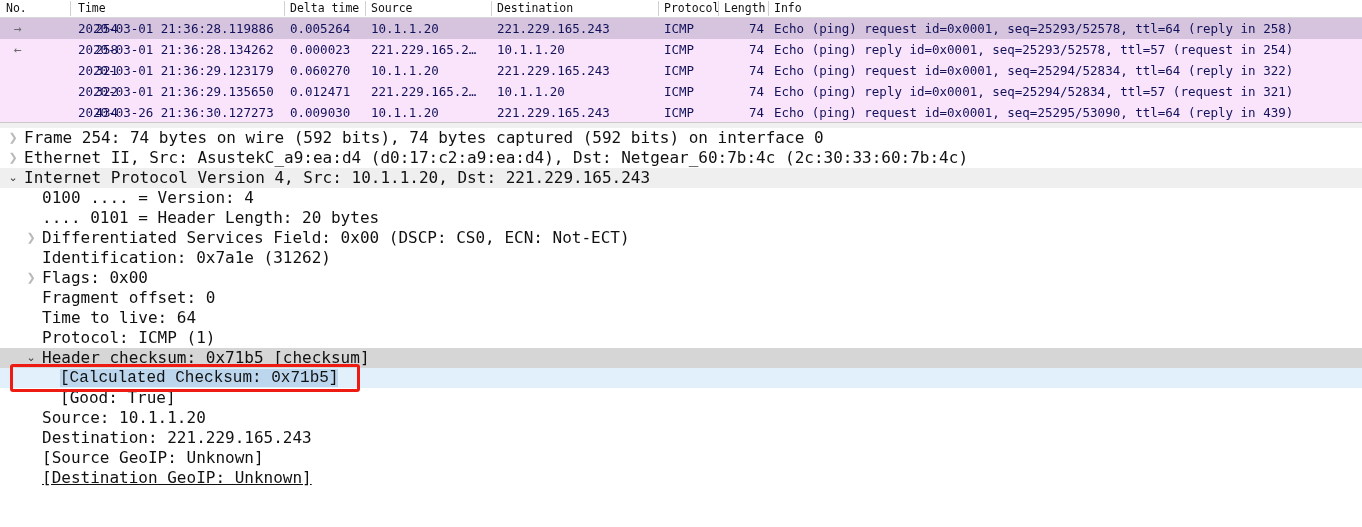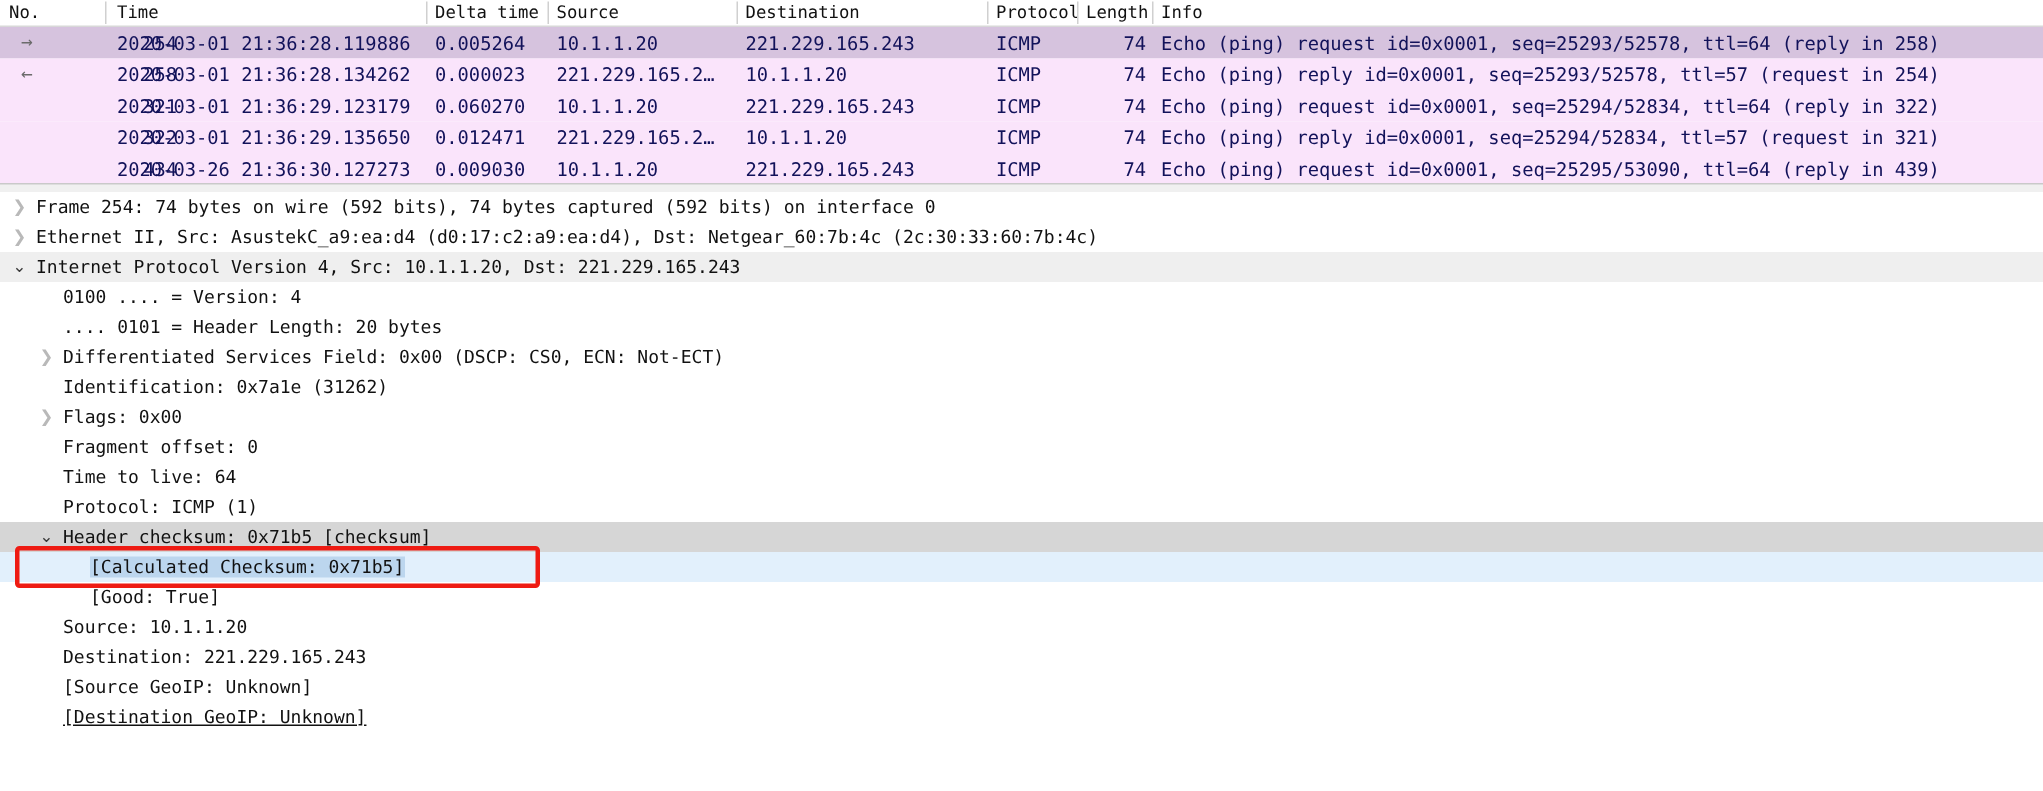--- a/index.html
+++ b/index.html
@@ -97,39 +97,39 @@
     background: #ffffff;
   }
   .tree-row {
     position: relative;
     height: 20px;
     line-height: 20px;
     white-space: nowrap;
   }
   .tree-row.hl-gray  { background: #efefef; }
   .tree-row.hl-sel   { background: #d6d6d6; }
-  .tree-row.hl-blue  { background: #e2f0fc; }
+  .tree-row.hl-blue  { background: #e2f0fc; font-family: Liberation Mono, monospace; }
 
   .twisty {
     position: absolute;
     top: 0;
     width: 14px;
     line-height: 20px;
     text-align: center;
     font-family: "DejaVu Sans", sans-serif;
     font-size: 11px;
   }
   .twisty.collapsed { color: #b9b9b9; }
   .twisty.expanded  { color: #3a3a3a; }
 
   .tree-label {
     position: absolute;
     top: 0;
     line-height: 20px;
-    font-size: 12px;
+    font-size: 16px;
     color: #111111;
     white-space: pre;
   }
   .tree-label .hlpart { background: #bcd6ee; }
 
   
   #red-box {
     position: absolute;
     left: 10px;
     top: 364px;

